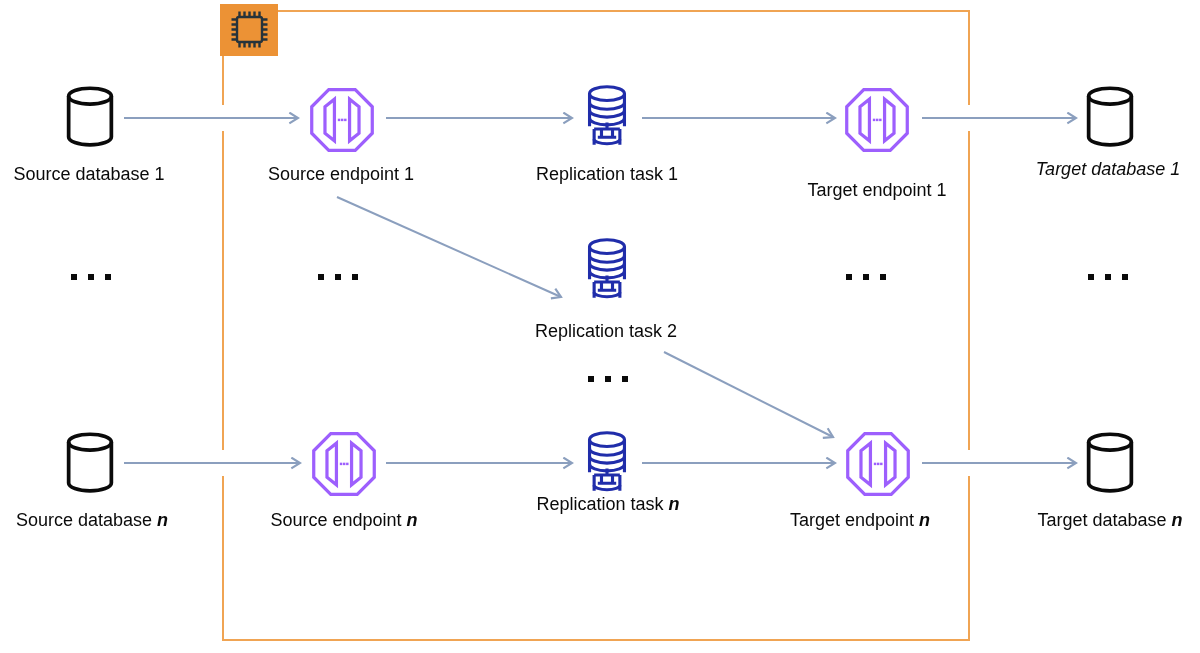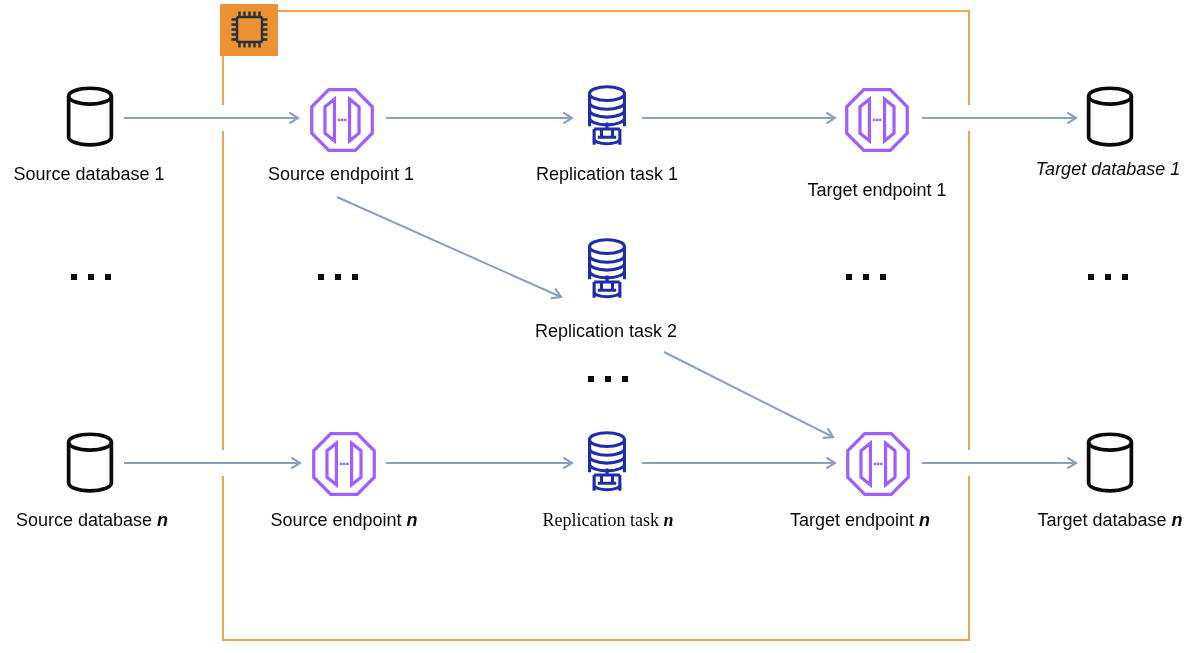--- a/index.html
+++ b/index.html
@@ -243,17 +243,17 @@
     <svg width="52" height="63" viewBox="0 0 56 66">
       <g stroke="#0A0A0A" stroke-width="4" fill="none">
         <ellipse cx="28" cy="10" rx="23" ry="8.5"></ellipse>
         <path d="M5,10 V54 a23,8.5 0 0 0 46,0 V10"></path>
       </g>
     </svg>
   </div>
 
   <div class="lbl" style="left:92px;top:510px;"><span>Source database </span><span class="n">n</span></div>
   <div class="lbl" style="left:344px;top:510px;"><span>Source endpoint </span><span class="n">n</span></div>
-  <div class="lbl" style="left:608px;top:510px;font-family:Liberation Serif, serif;"><span>Replication task </span><span class="n">n</span></div>
+  <div class="lbl" style="left:608px;top:494px;"><span>Replication task </span><span class="n">n</span></div>
   <div class="lbl" style="left:860px;top:510px;"><span>Target endpoint </span><span class="n">n</span></div>
   <div class="lbl" style="left:1110px;top:510px;"><span>Target database </span><span class="n">n</span></div>
 
 </div>
 
 </body></html>

